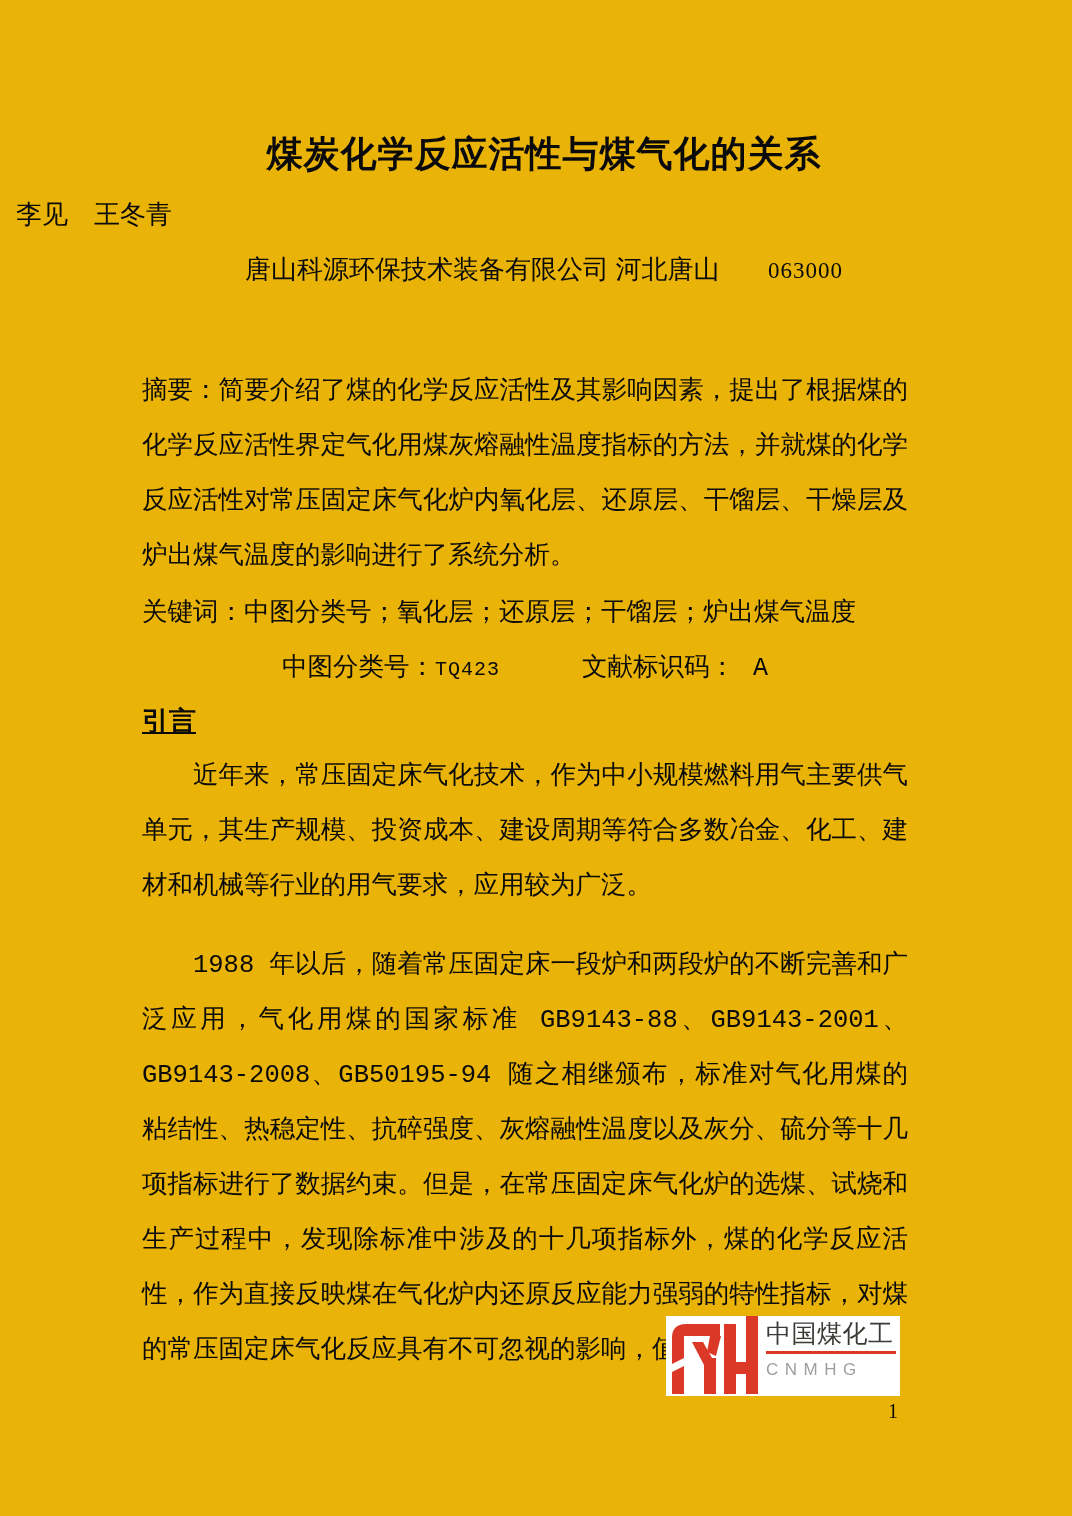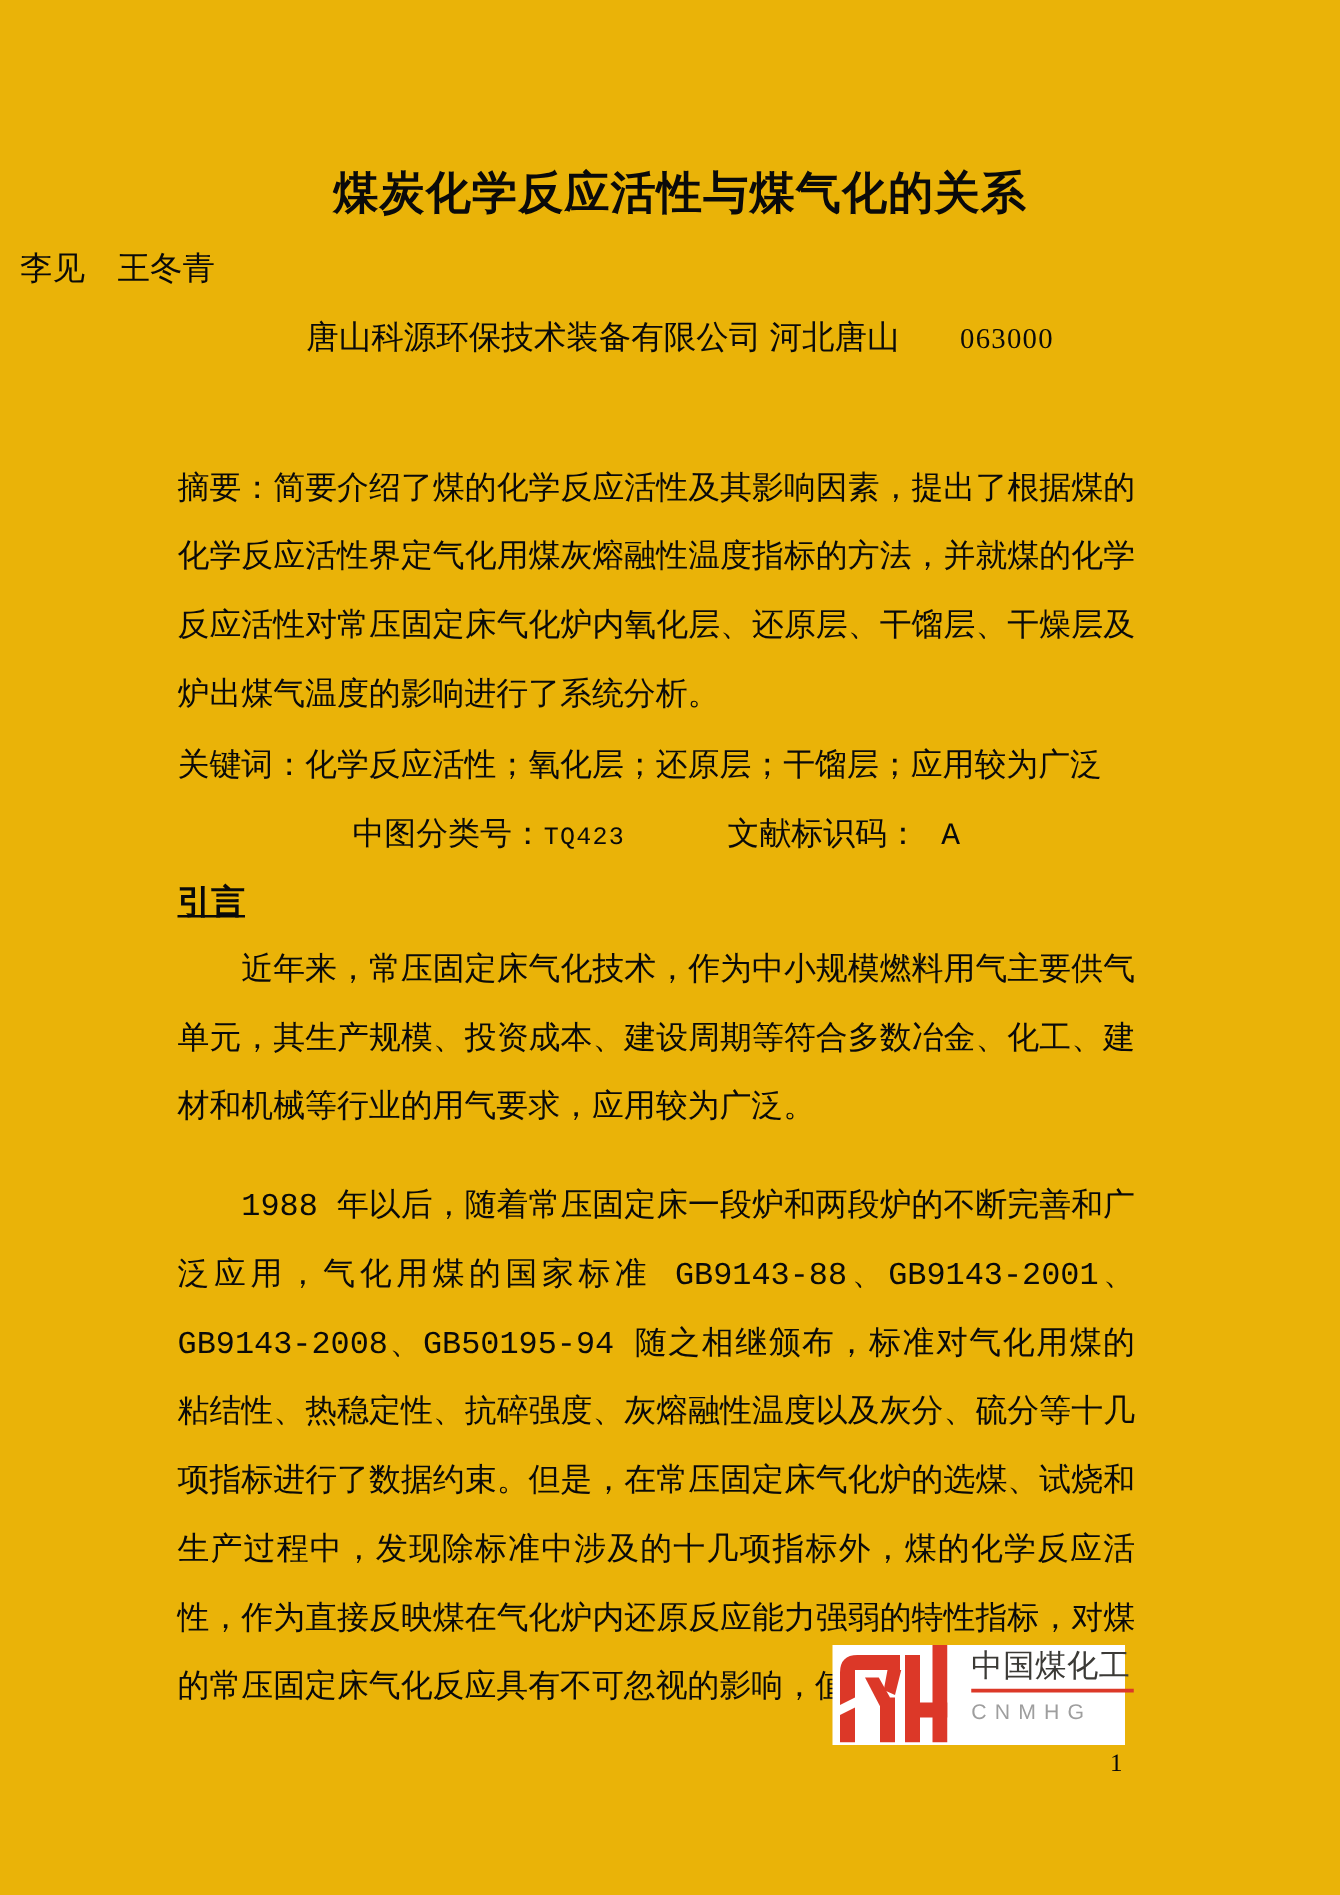--- a/index.html
+++ b/index.html
@@ -60,21 +60,21 @@
     text-decoration:underline;
   }
   .para1 { top:749px; text-indent:2em; }
   .para2 { top:938px; text-indent:2em; }
   .logo {
     position:absolute; left:666px; top:1316px;
     width:234px; height:80px;
     background:#ffffff;
   }
   .logo-glyph { position:absolute; left:0; top:0; }
-  .logo-text { position:absolute; left:100px; top:2px; width:134px;margin-left:11px; }
+  .logo-text { position:absolute; left:100px; top:2px; width:134px; }
   .logo-cn {
     font-family:"Liberation Sans","DejaVu Sans",sans-serif;
     font-size:25px; line-height:30px;
     color:#3b3a36;
     letter-spacing:0.5px;
     white-space:nowrap;
   }
   .logo-rule { height:3px; width:130px; margin-top:3px; }
   .logo-en {
     font-family:"Liberation Sans","DejaVu Sans",sans-serif;
@@ -101,21 +101,21 @@
     <span class="co">唐山科源环保技术装备有限公司</span>
     <span class="loc">河北唐山</span>
     <span class="zip">063000</span>
   </div>
 
   <div class="body-block abstract">
     <span>摘要：</span><span>简要介绍了煤的化学反应活性及其影响因素，提出了根据煤的化学反应活性界定气化用煤灰熔融性温度指标的方法，并就煤的化学反应活性对常压固定床气化炉内氧化层、还原层、干馏层、干燥层及炉出煤气温度的影响进行了系统分析。</span>
   </div>
 
   <div class="body-block keywords">
-    <span>关键词：</span><span>化学反应活性；氧化层；还原层；干馏层；应用较为广泛</span>
+    <span>关键词：</span><span>中图分类号；氧化层；还原层；干馏层；炉出煤气温度</span>
   </div>
 
   <div class="body-block clc-line">
     <span>中图分类号：</span><span class="clc-val">TQ423</span><span class="gap-wide"></span><span>文献标识码：</span><span class="doc-code-val">A</span>
   </div>
 
   <h2 class="section-heading">引言</h2>
 
   <div class="body-block para1">近年来，常压固定床气化技术，作为中小规模燃料用气主要供气单元，其生产规模、投资成本、建设周期等符合多数冶金、化工、建材和机械等行业的用气要求，应用较为广泛。</div>
 

